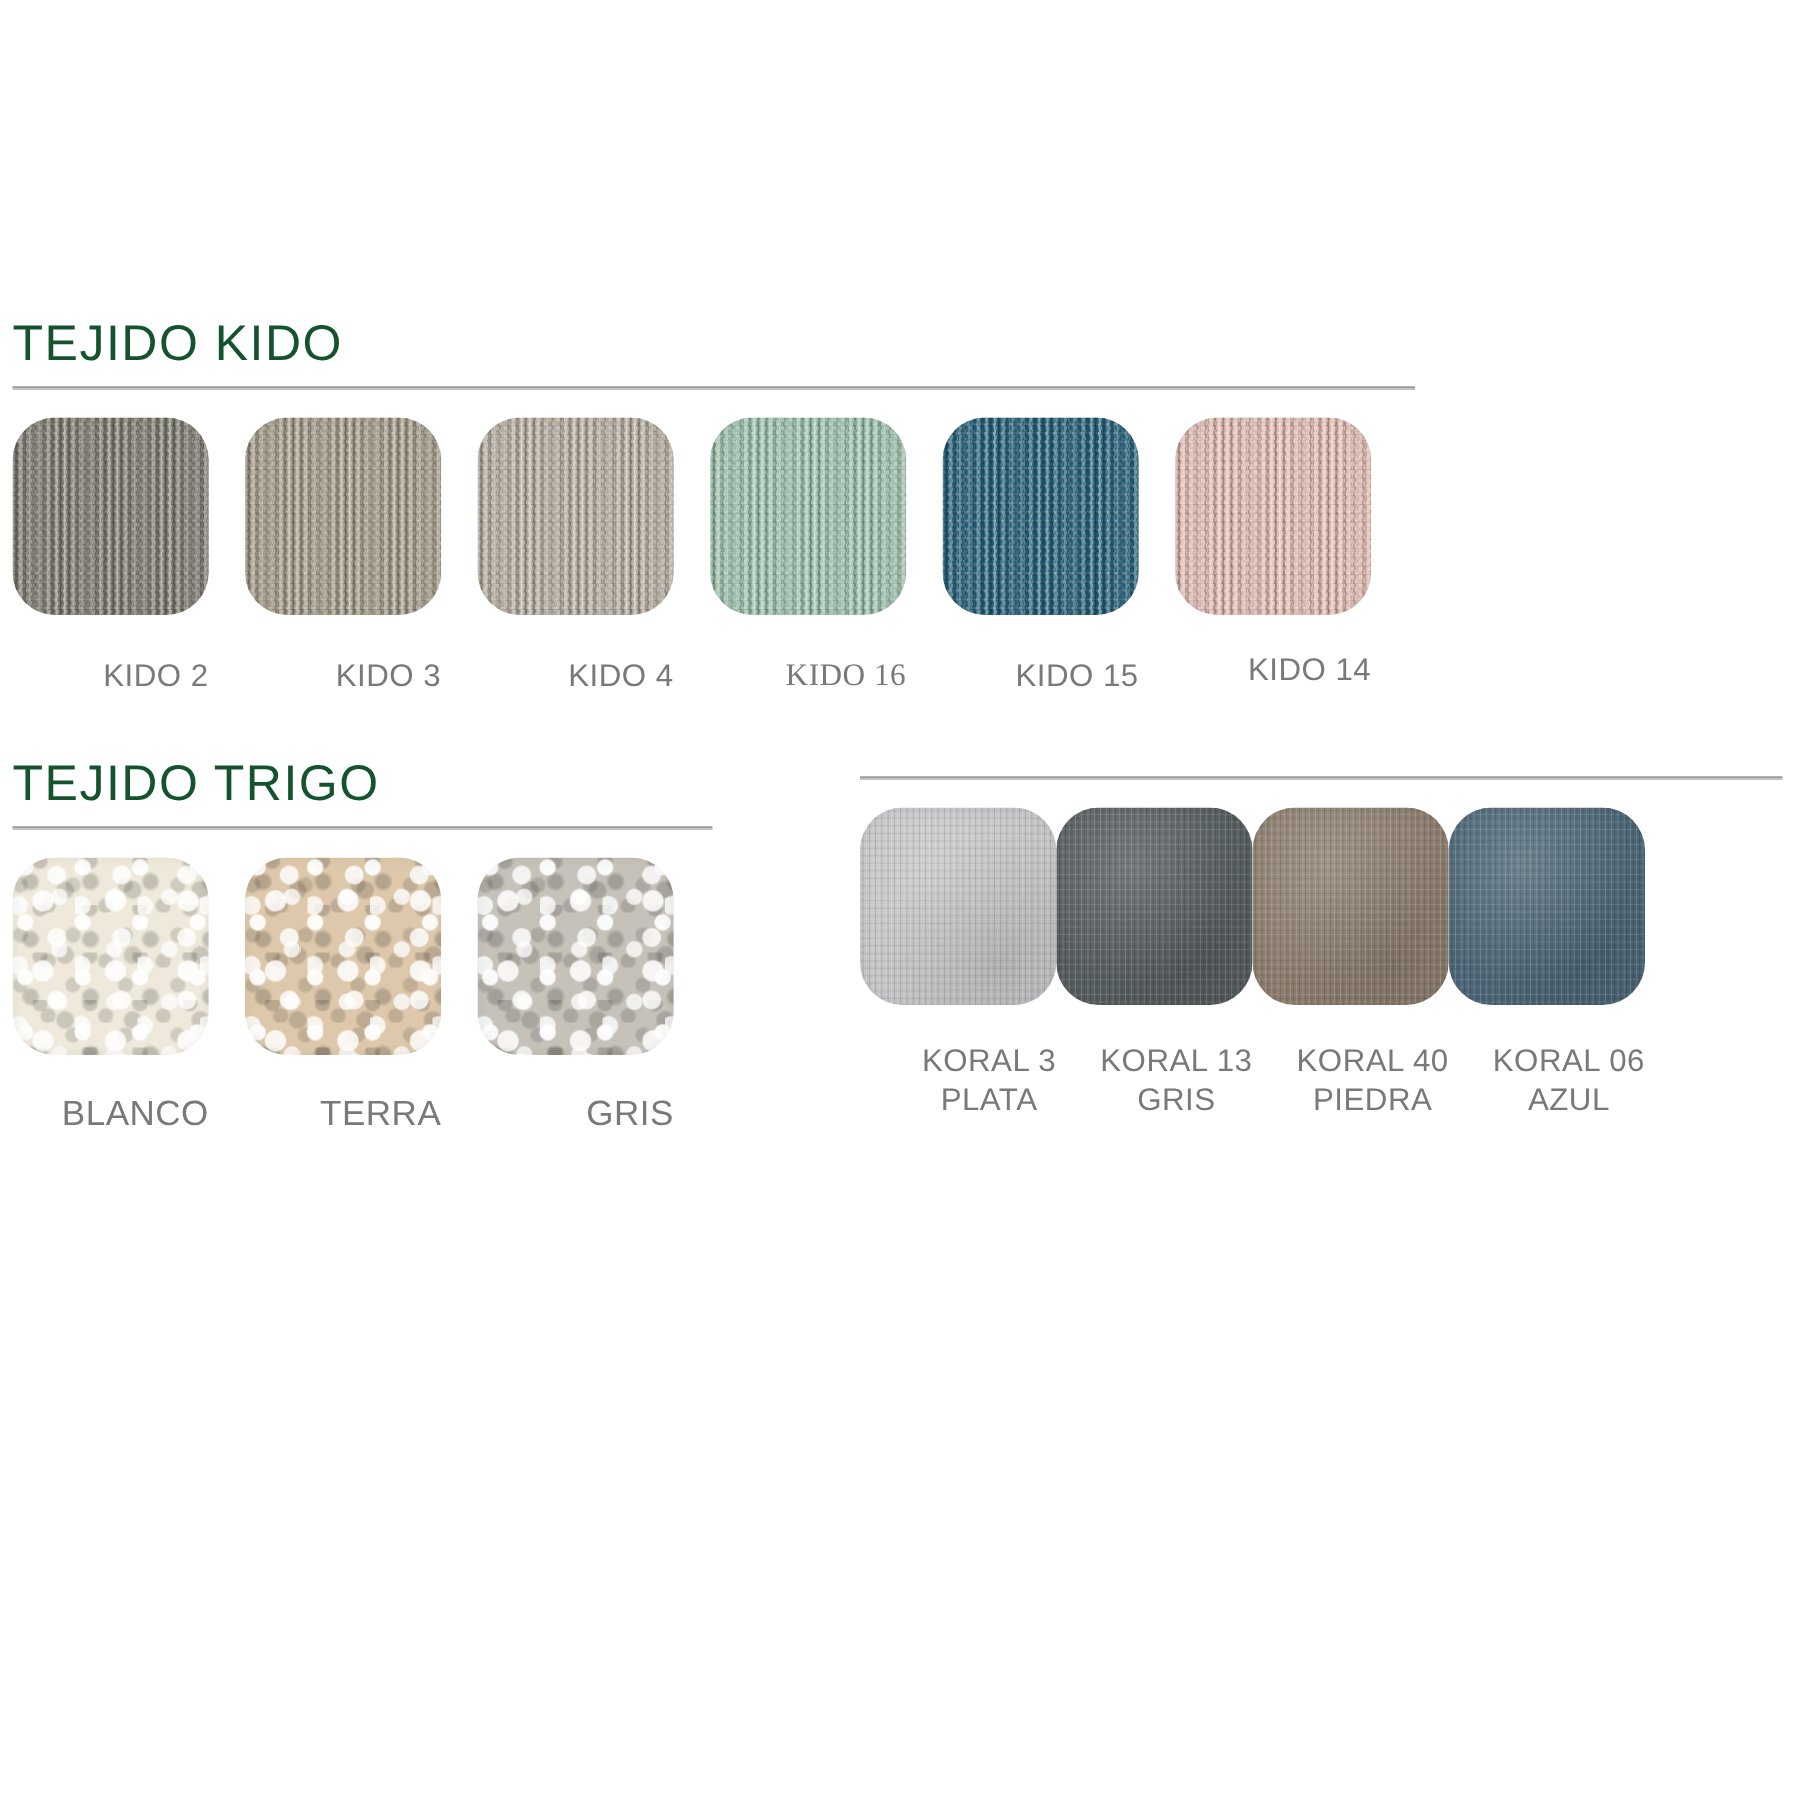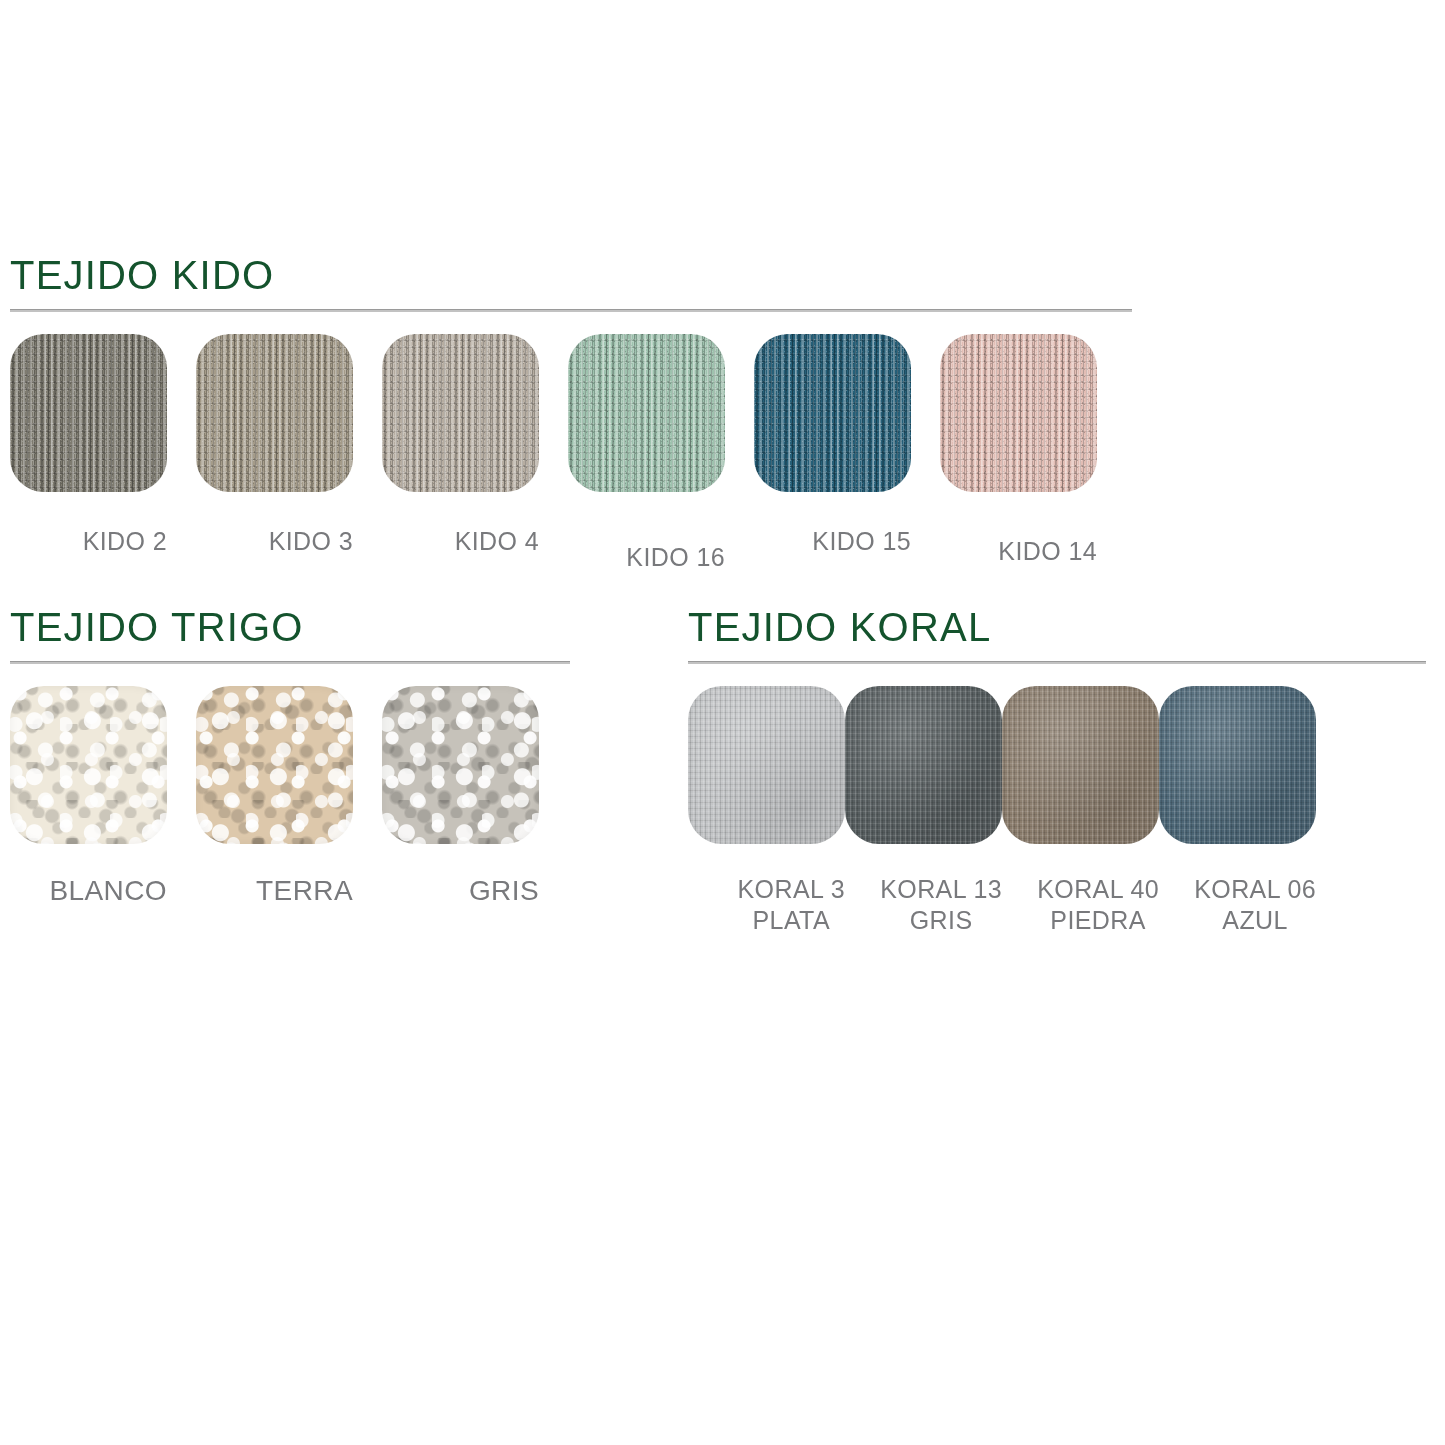--- a/index.html
+++ b/index.html
@@ -198,31 +198,31 @@
         <div class="swatch-label" style="margin-top:34px;">KIDO 3</div>
       </div>
 
       <div class="swatch-cell" style="width:157px;">
         <div class="swatch tex-knit" style="width:157px; height:158px; background-color:#b6ada1;"></div>
         <div class="swatch-label" style="margin-top:34px;">KIDO 4</div>
       </div>
 
       <div class="swatch-cell" style="width:157px;">
         <div class="swatch tex-knit" style="width:157px; height:158px; background-color:#9ec2ae;"></div>
-        <div class="swatch-label" style="margin-top:50px;">KIDO 16</div>
+        <div class="swatch-label" style="margin-top:34px;font-family:Liberation Serif, serif;">KIDO 16</div>
       </div>
 
       <div class="swatch-cell" style="width:157px;">
         <div class="swatch tex-knit" style="width:157px; height:158px; background-color:#255f78;"></div>
         <div class="swatch-label" style="margin-top:34px;">KIDO 15</div>
       </div>
 
       <div class="swatch-cell" style="width:157px;">
         <div class="swatch tex-knit" style="width:157px; height:158px; background-color:#e2bdb4;"></div>
-        <div class="swatch-label" style="margin-top:44px;">KIDO 14</div>
+        <div class="swatch-label" style="margin-top:29px;">KIDO 14</div>
       </div>
 
     </div>
   </div>
 
   <div class="section" style="left:10px; top:607px; width:560px;">
     <div class="section-header">TEJIDO TRIGO</div>
     <div class="section-rule"></div>
 
     <div class="swatch-row" style="margin-top:22px; gap:29px;">
@@ -239,21 +239,20 @@
 
       <div class="swatch-cell" style="width:157px;">
         <div class="swatch tex-boucle" style="width:157px; height:158px; background-color:#c6c2ba;"></div>
         <div class="swatch-label" style="margin-top:30px; font-size:28px;">GRIS</div>
       </div>
 
     </div>
   </div>
 
   <div class="section" style="left:688px; top:607px; width:738px;">
-    <div class="section-header">TEJIDO KORAL</div>
     <div class="section-rule"></div>
 
     <div class="swatch-row" style="margin-top:22px; ">
 
       <div class="swatch-cell" style="width:157px;">
         <div class="swatch tex-suede" style="width:157px; height:158px; background-color:#c3c5c7;"></div>
         <div class="swatch-label" style="margin-top:30px;">KORAL 3
 PLATA</div>
       </div>
 

